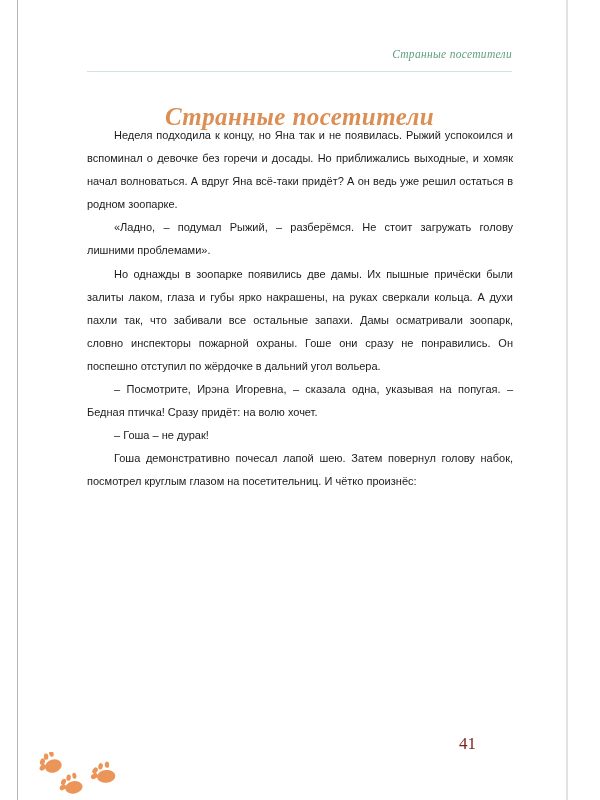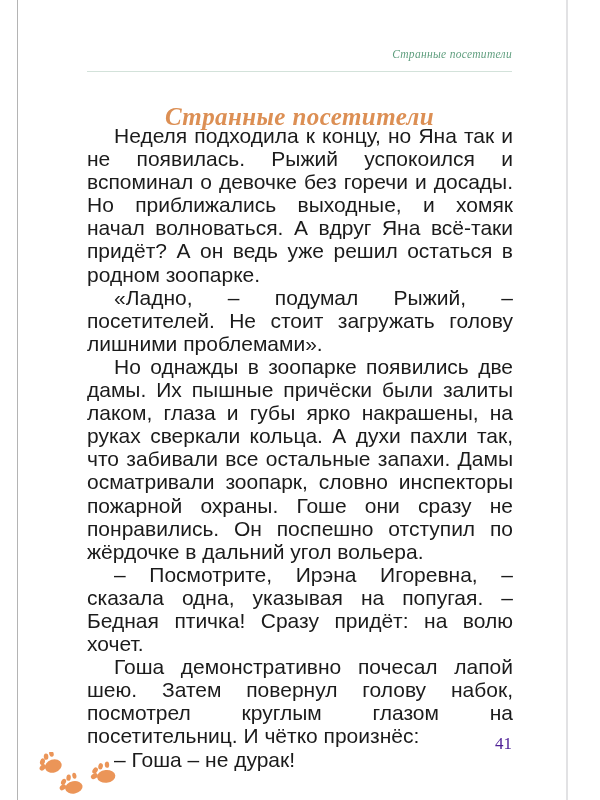--- a/index.html
+++ b/index.html
@@ -79,43 +79,43 @@
     white-space: nowrap;
   }
 
   
   .body-text {
     position: absolute;
     left: 83px;
     top: 124px;
     width: 426px;
     font-family: "Liberation Sans", sans-serif;
-    font-size: 21px;
+    font-size: 11px;
     line-height: 23.1px;
     color: #1b1b1b;
     text-align: justify;
     text-justify: inter-word;
     -webkit-hyphens: manual;
     hyphens: manual;
   }
   .body-text p {
     margin: 0;
     text-indent: 27px;
   }
 
   
   .page-number {
     position: absolute;
     left: 455px;
     top: 734px;
     width: 53px;
-    text-align: right;
+    text-align: left;
     font-family: "Liberation Serif", serif;
     font-size: 17px;
-    color: #4c1d95;
+    color: #7f1d1d;
   }
 
   
   .paws {
     position: absolute;
     left: 24px;
     top: 752px;
     width: 110px;
     height: 48px;
   }
@@ -130,25 +130,25 @@
 <div class="page">
 
   <div class="running-head">Странные посетители</div>
 
   <div class="head-rule"></div>
 
   <h1 class="chapter-title">Странные посетители</h1>
 
   <div class="body-text">
     <p>Неделя подходила к концу, но Яна так и не появилась. Рыжий успокоился и вспоминал о девочке без горечи и досады. Но приближались выходные, и хомяк начал волноваться. А вдруг Яна всё-таки придёт? А он ведь уже решил остаться в родном зоопарке.</p>
-    <p>«Ладно, – подумал Рыжий, – посетителей. Не стоит загружать голову лишними проблемами».</p>
+    <p>«Ладно, – подумал Рыжий, – разберёмся. Не стоит загружать голову лишними проблемами».</p>
     <p>Но однажды в зоопарке появились две дамы. Их пышные причёски были залиты лаком, глаза и губы ярко накрашены, на руках сверкали кольца. А духи пахли так, что забивали все остальные запахи. Дамы осматривали зоопарк, словно инспекторы пожарной охраны. Гоше они сразу не понравились. Он поспешно отступил по жёрдочке в дальний угол вольера.</p>
     <p>– Посмотрите, Ирэна Игоревна, – сказала одна, указывая на попугая. – Бедная птичка! Сразу придёт: на волю хочет.</p>
+    <p>– Гоша – не дурак!</p>
     <p>Гоша демонстративно почесал лапой шею. Затем повернул голову набок, посмотрел круглым глазом на посетительниц. И чётко произнёс:</p>
-    <p>– Гоша – не дурак!</p>
   </div>
 
   <div class="page-number">41</div>
 
   <div class="paws">
     <svg width="110" height="48" viewBox="0 0 110 48" xmlns="http://www.w3.org/2000/svg">
       <g fill="#e8833c" opacity="0.85">
 
         <g transform="translate(8,6) rotate(-18)">
           <ellipse cx="14" cy="13" rx="8.5" ry="6.5"></ellipse>

